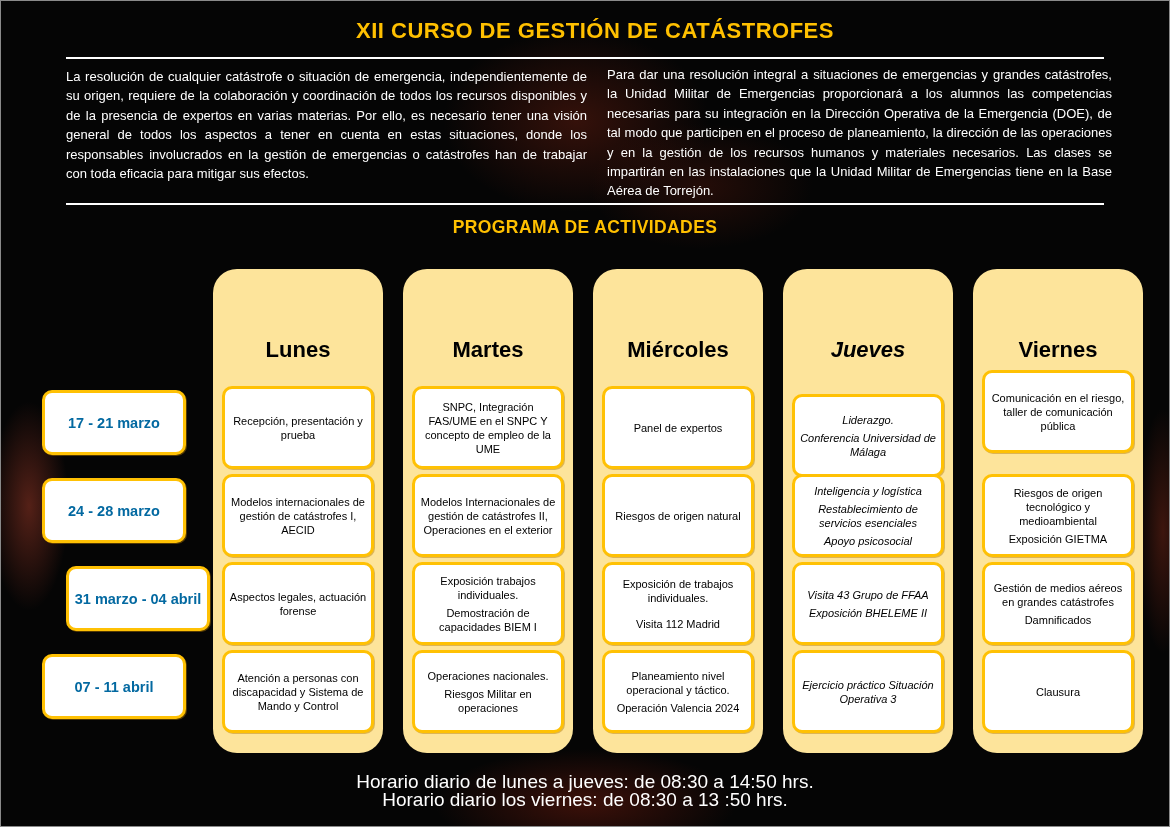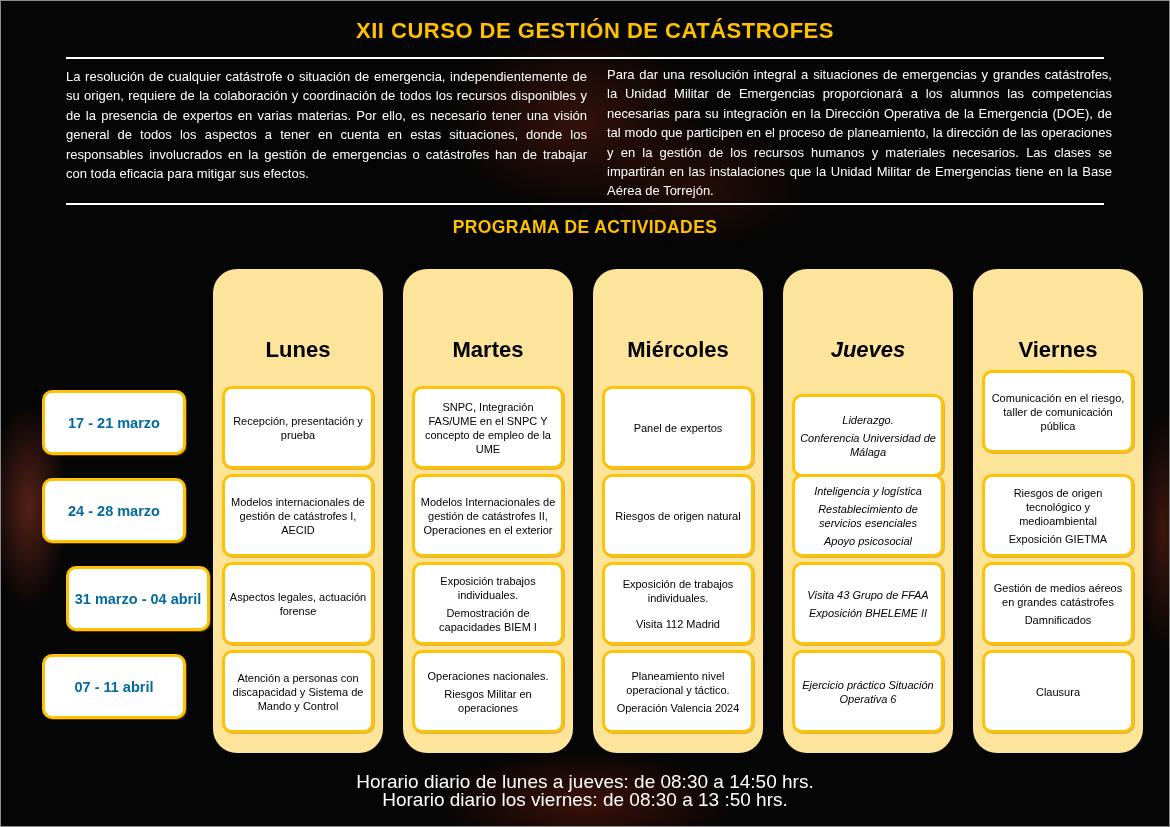--- a/index.html
+++ b/index.html
@@ -140,21 +140,21 @@
         <div class="cell" style="top: 205px;">
           <div class="cell-paragraph">Inteligencia y logística</div>
           <div class="cell-paragraph">Restablecimiento de servicios esenciales</div>
           <div class="cell-paragraph">Apoyo psicosocial</div>
         </div>
         <div class="cell" style="top: 293px;">
           <div class="cell-paragraph">Visita 43 Grupo de FFAA</div>
           <div class="cell-paragraph">Exposición BHELEME II</div>
         </div>
         <div class="cell" style="top: 381px;">
-          <div class="cell-paragraph">Ejercicio práctico Situación Operativa 6</div>
+          <div class="cell-paragraph">Ejercicio práctico Situación Operativa 3</div>
         </div>
       </div>
       <div class="day-column" style="left: 972px;">
         <div class="day-header">Viernes</div>
         <div class="cell" style="top: 101px;">
           <div class="cell-paragraph">Comunicación en el riesgo, taller de comunicación pública</div>
         </div>
         <div class="cell" style="top: 205px;">
           <div class="cell-paragraph">Riesgos de origen tecnológico y medioambiental</div>
           <div class="cell-paragraph">Exposición GIETMA</div>

